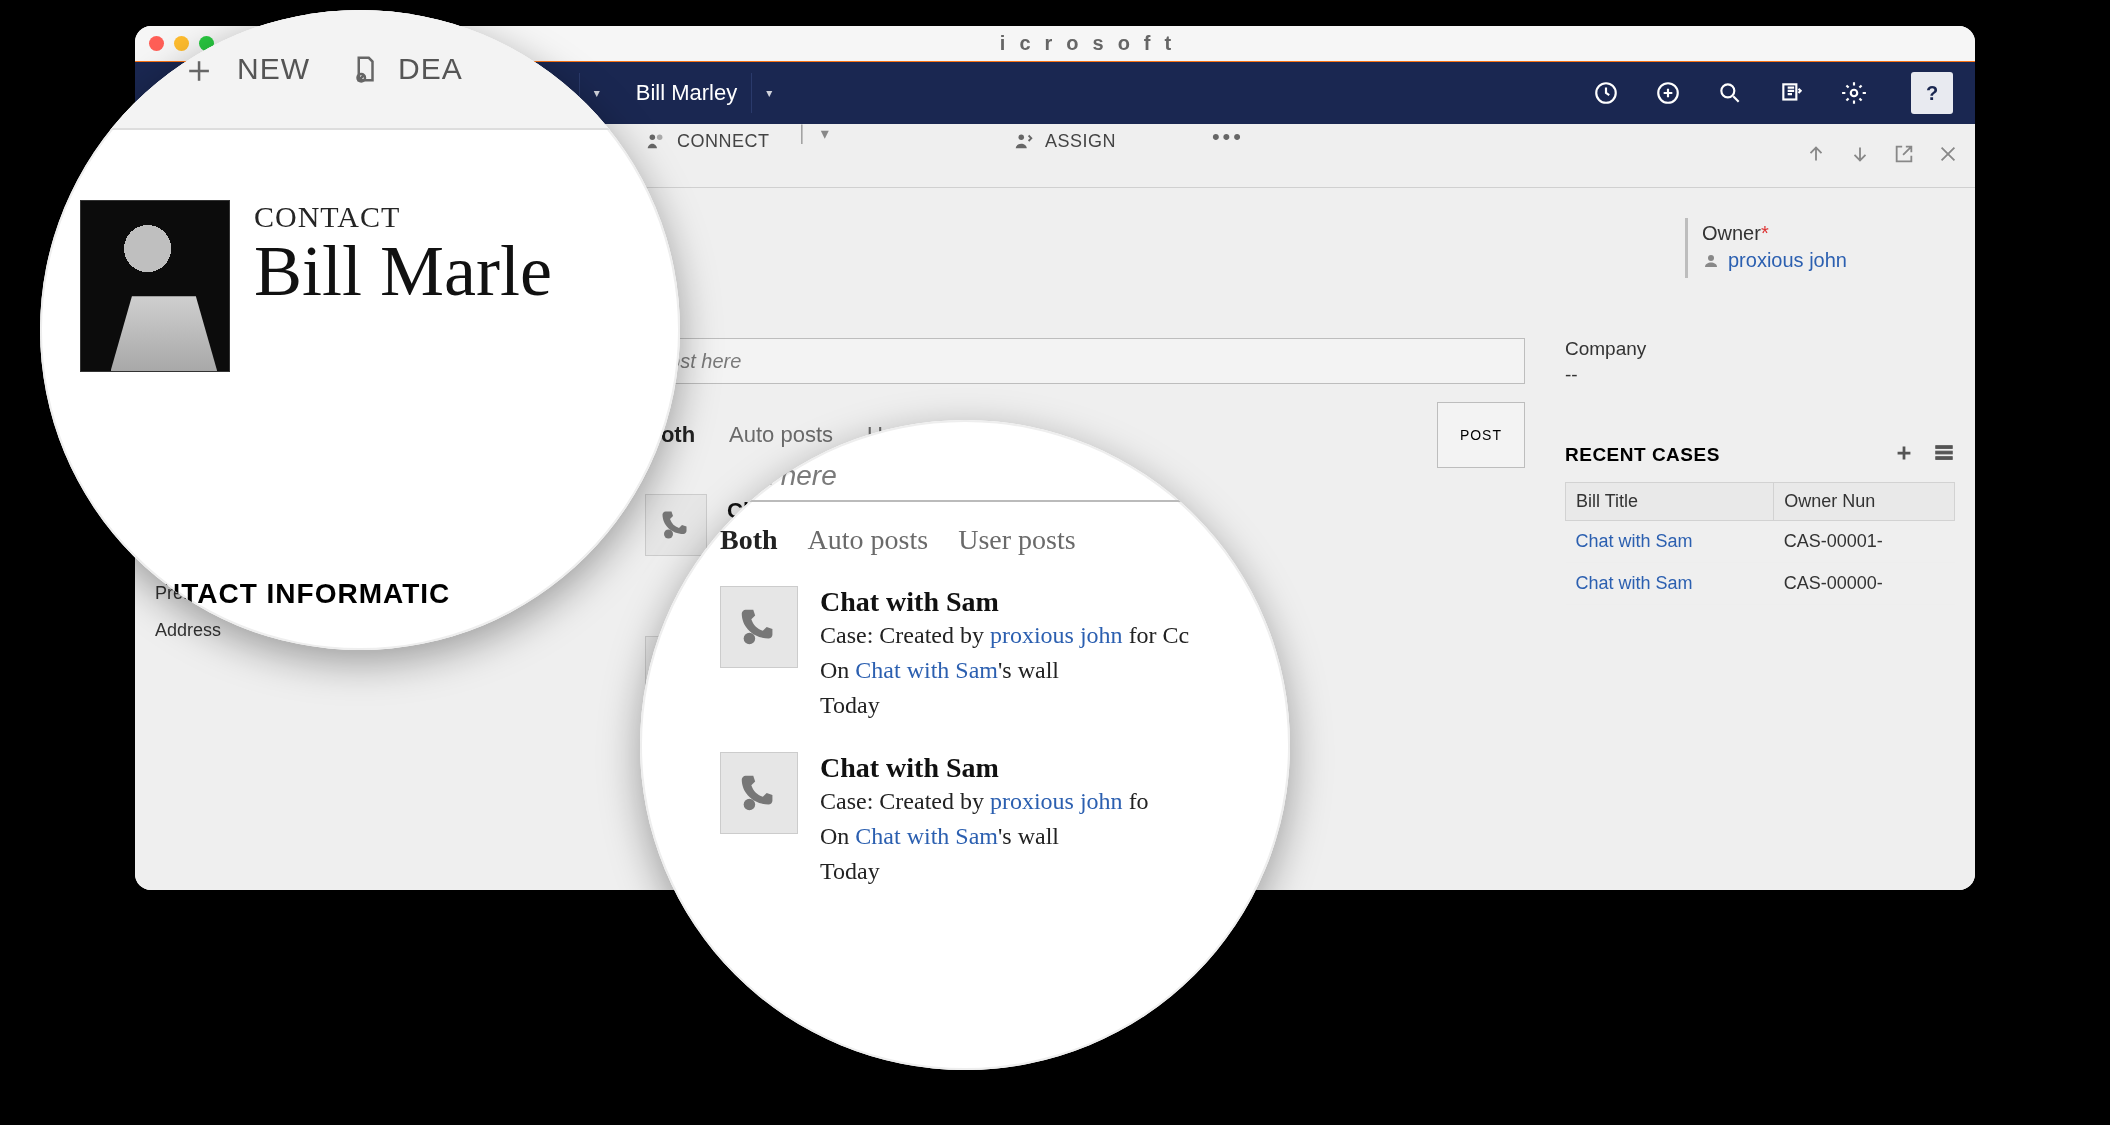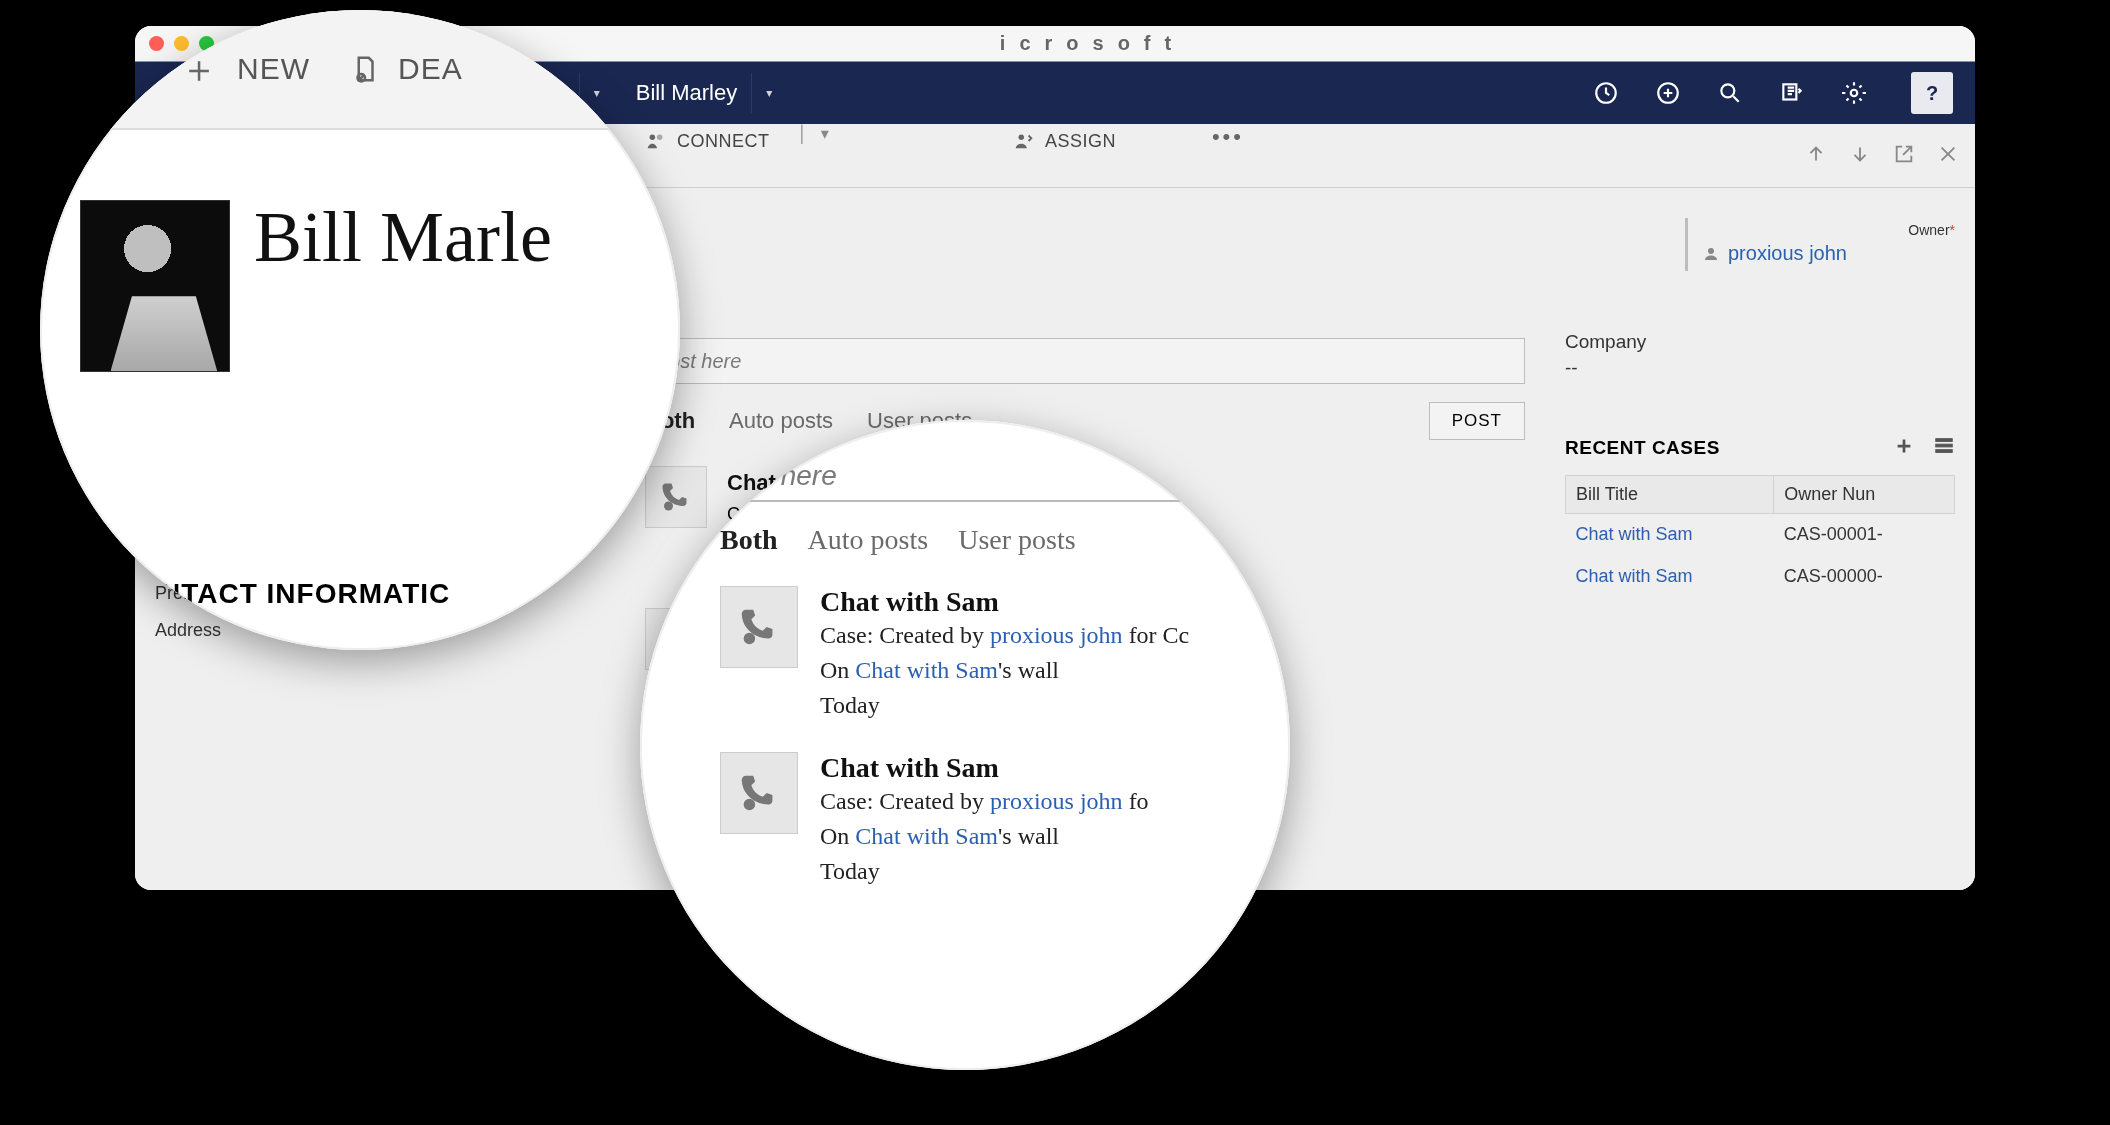--- a/index.html
+++ b/index.html
@@ -39,32 +39,32 @@
   .info-row{display:flex;font-size:18px;padding:8px 0;}
   .info-label{width:220px;color:#333;}
   .info-value{color:#2b5fb0;}
   .info-value.plain{color:#333;}
   
   .midcol{flex:1; padding:30px 30px 0 30px;}
   .post-box{border:1px solid #bdbdbd;height:46px;display:flex;align-items:center;padding:0 12px;font-style:italic;color:#7a7a7a;font-size:20px;background:#f3f3f3;}
   .tabs-row{display:flex;gap:34px;margin-top:18px;font-size:22px;align-items:center;}
   .tabs-row .tab{color:#6a6a6a;}
   .tabs-row .tab.active{color:#222;font-weight:600;}
-  .post-btn{margin-left:auto;border:1px solid #bdbdbd;background:#f3f3f3;font-size:17px;letter-spacing:1px;padding:8px 22px;}
+  .post-btn{margin-left:auto;border:1px solid #bdbdbd;background:#f3f3f3;font-size:14px;letter-spacing:1px;padding:24px 22px;}
   .feed-item{display:flex;gap:20px;margin-top:26px;}
   .feed-icon{width:62px;height:62px;background:#e6e6e6;border:1px solid #ccc;display:flex;align-items:center;justify-content:center;}
   .feed-icon svg{width:36px;height:36px;fill:#777;}
   .feed-body{font-size:18px;line-height:1.5;}
   .feed-body .title{font-size:22px;font-weight:700;color:#111;margin-bottom:2px;}
   .feed-body a{color:#2b5fb0;text-decoration:none;}
   .feed-body .unk{color:#2b5fb0;}
   
   .rightcol{width:420px;padding:30px 20px 0 10px;}
   .owner-block{border-left:3px solid #bdbdbd;padding:4px 0 6px 14px;margin-left:120px;margin-bottom:60px;}
-  .owner-block .lbl{font-size:14px;color:#333;text-align:right;}
+  .owner-block .lbl{font-size:20px;color:#333;}
   .owner-block .lbl .ast{color:#d33;}
   .owner-block .val{display:flex;align-items:center;gap:8px;color:#2b5fb0;font-size:20px;margin-top:4px;}
   .owner-block .val svg{width:18px;height:18px;fill:#888;}
   .company-block{font-size:19px;color:#333;margin-bottom:56px;}
   .company-block .cv{color:#333;margin-top:4px;}
   .recent-head{display:flex;align-items:center;margin-bottom:14px;}
   .recent-head .t{font-size:19px;font-weight:700;letter-spacing:.5px;}
   .recent-head .acts{margin-left:auto;display:flex;gap:18px;color:#666;}
   .recent-head .acts svg{width:22px;height:22px;fill:#555;stroke:#555;}
   .cases-table{width:100%;border-collapse:collapse;font-size:18px;}
@@ -342,20 +342,21 @@
             <path d="M7 3h8l3 3v15H7z"></path>
             <circle cx="9" cy="19" r="3"></circle>
             <path d="M7 21l4-4"></path>
           </svg>
         <span>DEA</span>
       </div>
     </div>
     <div class="body1">
       <div class="avatar"></div>
       <div class="ctext">
+        <div class="kicker">CONTACT</div>
         <div class="name">Bill Marle</div>
       </div>
     </div>
     <div class="sec">NTACT INFORMATIC</div>
   </div>
 </div>
 
 <div class="circle lens2">
   <div class="inner">
     <div class="postline">post here</div>

